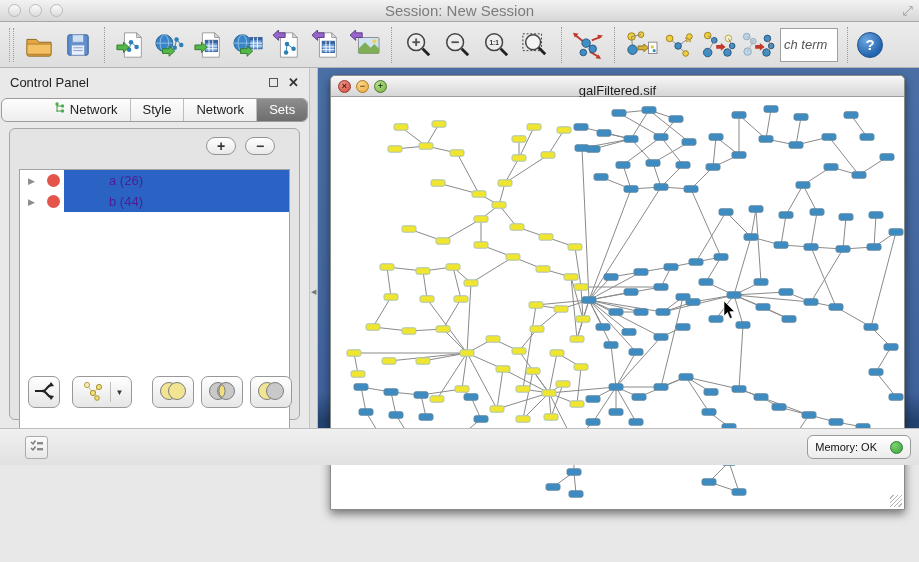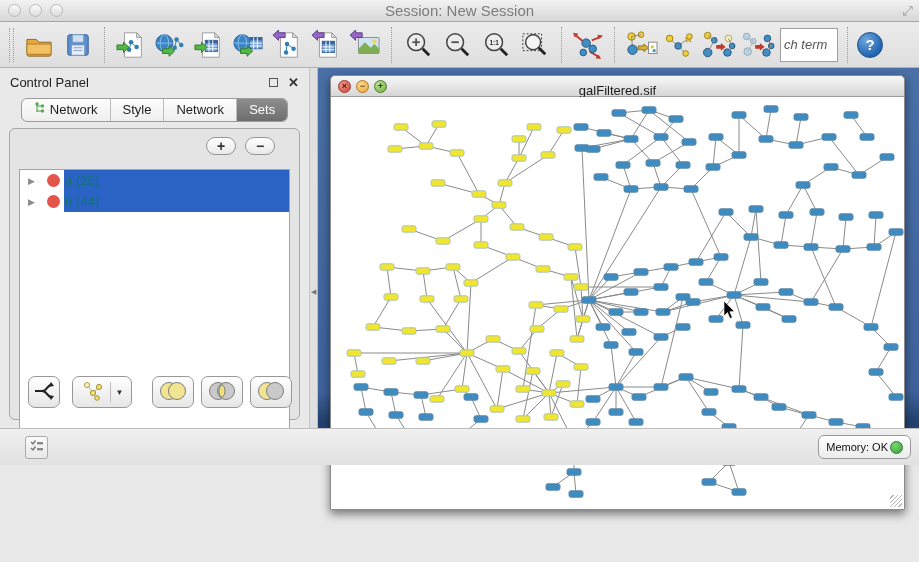--- a/index.html
+++ b/index.html
@@ -40,41 +40,41 @@
   
   .control-panel { width:310px; background:#e9e9e9; display:flex;
     flex-direction:column; border-right:1px solid #c4c4c4; }
   .cp-header { height:28px; display:flex; align-items:center;
     padding:0 10px; font-size:13px; color:#222; }
   .cp-header-title { flex:1; }
   .cp-float { width:9px; height:9px; border:1.5px solid #555; margin-right:10px; }
   .cp-close { font-size:13px; font-weight:bold; color:#333; line-height:1; }
   .cp-tabs-row { display:flex; justify-content:center; padding:2px 0 4px; }
   .cp-tabs { display:flex; border:1px solid #9c9c9c; border-radius:6px;
-    overflow:hidden; background:linear-gradient(#fdfdfd,#eeeeee); }
+    overflow:hidden; background:linear-gradient(#fdfdfd,#eeeeee);padding-left:40px; }
   .cp-tab { padding:3px 12px 4px; font-size:13px; color:#1d1d1d;
     display:flex; align-items:center; gap:5px; border-left:1px solid #bdbdbd; }
   .cp-tab:first-child { border-left:none; }
   .cp-tab.active { background:linear-gradient(#8d8d8d,#6e6e6e); color:#fff; }
   .cp-body { flex:1; margin:2px 9px 8px; border:1px solid #a7a7a7;
     border-radius:6px; background:#e4e4e4; position:relative; padding-top:8px; }
   .pm-row { display:flex; justify-content:flex-end; gap:9px; padding-right:24px; }
   .pm-btn { width:30px; height:18px; border:1px solid #949494; border-radius:9px;
     background:linear-gradient(#ffffff,#e9e9e9); font-size:14px; font-weight:bold;
     color:#333; line-height:15px; text-align:center; }
   .set-list { position:absolute; top:40px; left:9px; right:9px; height:282px;
     background:#fff; border:1px solid #a3a3a3; overflow:hidden; }
   .set-row { height:21px; display:flex; align-items:center; position:relative;
     font-size:13px; }
   .set-row .hl { position:absolute; left:44px; right:0; top:0; bottom:0;
     background:#2a63c4; }
   .expander { width:10px; margin-left:8px; color:#8c8c8c; font-size:9px; z-index:1; }
   .set-dot { width:13px; height:13px; border-radius:50%; background:#e4544a;
     margin-left:9px; z-index:1; }
-  .set-label { margin-left:5px; color:#0f766e; z-index:1; }
+  .set-label { margin-left:5px; color:#4c1d95; z-index:1;padding-left:44px; }
   .hscroll { position:absolute; left:1px; right:1px; bottom:1px; height:10px;
     background:#f4f4f4; }
   .hthumb { position:absolute; left:2px; top:1px; height:8px; width:42%;
     background:#b9b9b9; border-radius:4px; }
   .cp-buttons { position:absolute; left:0; right:0; bottom:10px; height:34px;
     display:flex; align-items:center; padding-left:18px; }
   .tool-btn { height:32px; border:1px solid #989898; border-radius:7px;
     background:linear-gradient(#ffffff,#e6e6e6); display:flex;
     align-items:center; justify-content:center; }
   .btn-split-arrow { width:32px; }
@@ -115,21 +115,21 @@
   
   .statusbar { height:37px; background:linear-gradient(#f0f0f0,#e1e1e1);
     border-top:1px solid #bdbdbd; position:relative; }
   .task-btn { position:absolute; left:25px; top:7px; width:23px; height:23px;
     border:1px solid #ababab; border-radius:3px;
     background:linear-gradient(#fbfbfb,#e8e8e8);
     display:flex; align-items:center; justify-content:center; }
   .memory-btn { position:absolute; right:8px; top:6px; height:24px;
     border:1px solid #9a9a9a; border-radius:6px;
     background:linear-gradient(#ffffff,#ececec); display:flex; align-items:center;
-    gap:2px; padding:0 7px; font-size:11px; color:#111; }
+    gap:13px; padding:0 7px; font-size:11px; color:#111; }
   .mem-dot { width:13px; height:13px; border-radius:50%;
     background:radial-gradient(circle at 35% 30%, #7fd36f, #35a33c);
     border:1px solid #2c7e32; }
 </style>
 </head>
 <body>
 
 <div class="titlebar">
   <div class="traffic">
     <div class="tl"></div>

